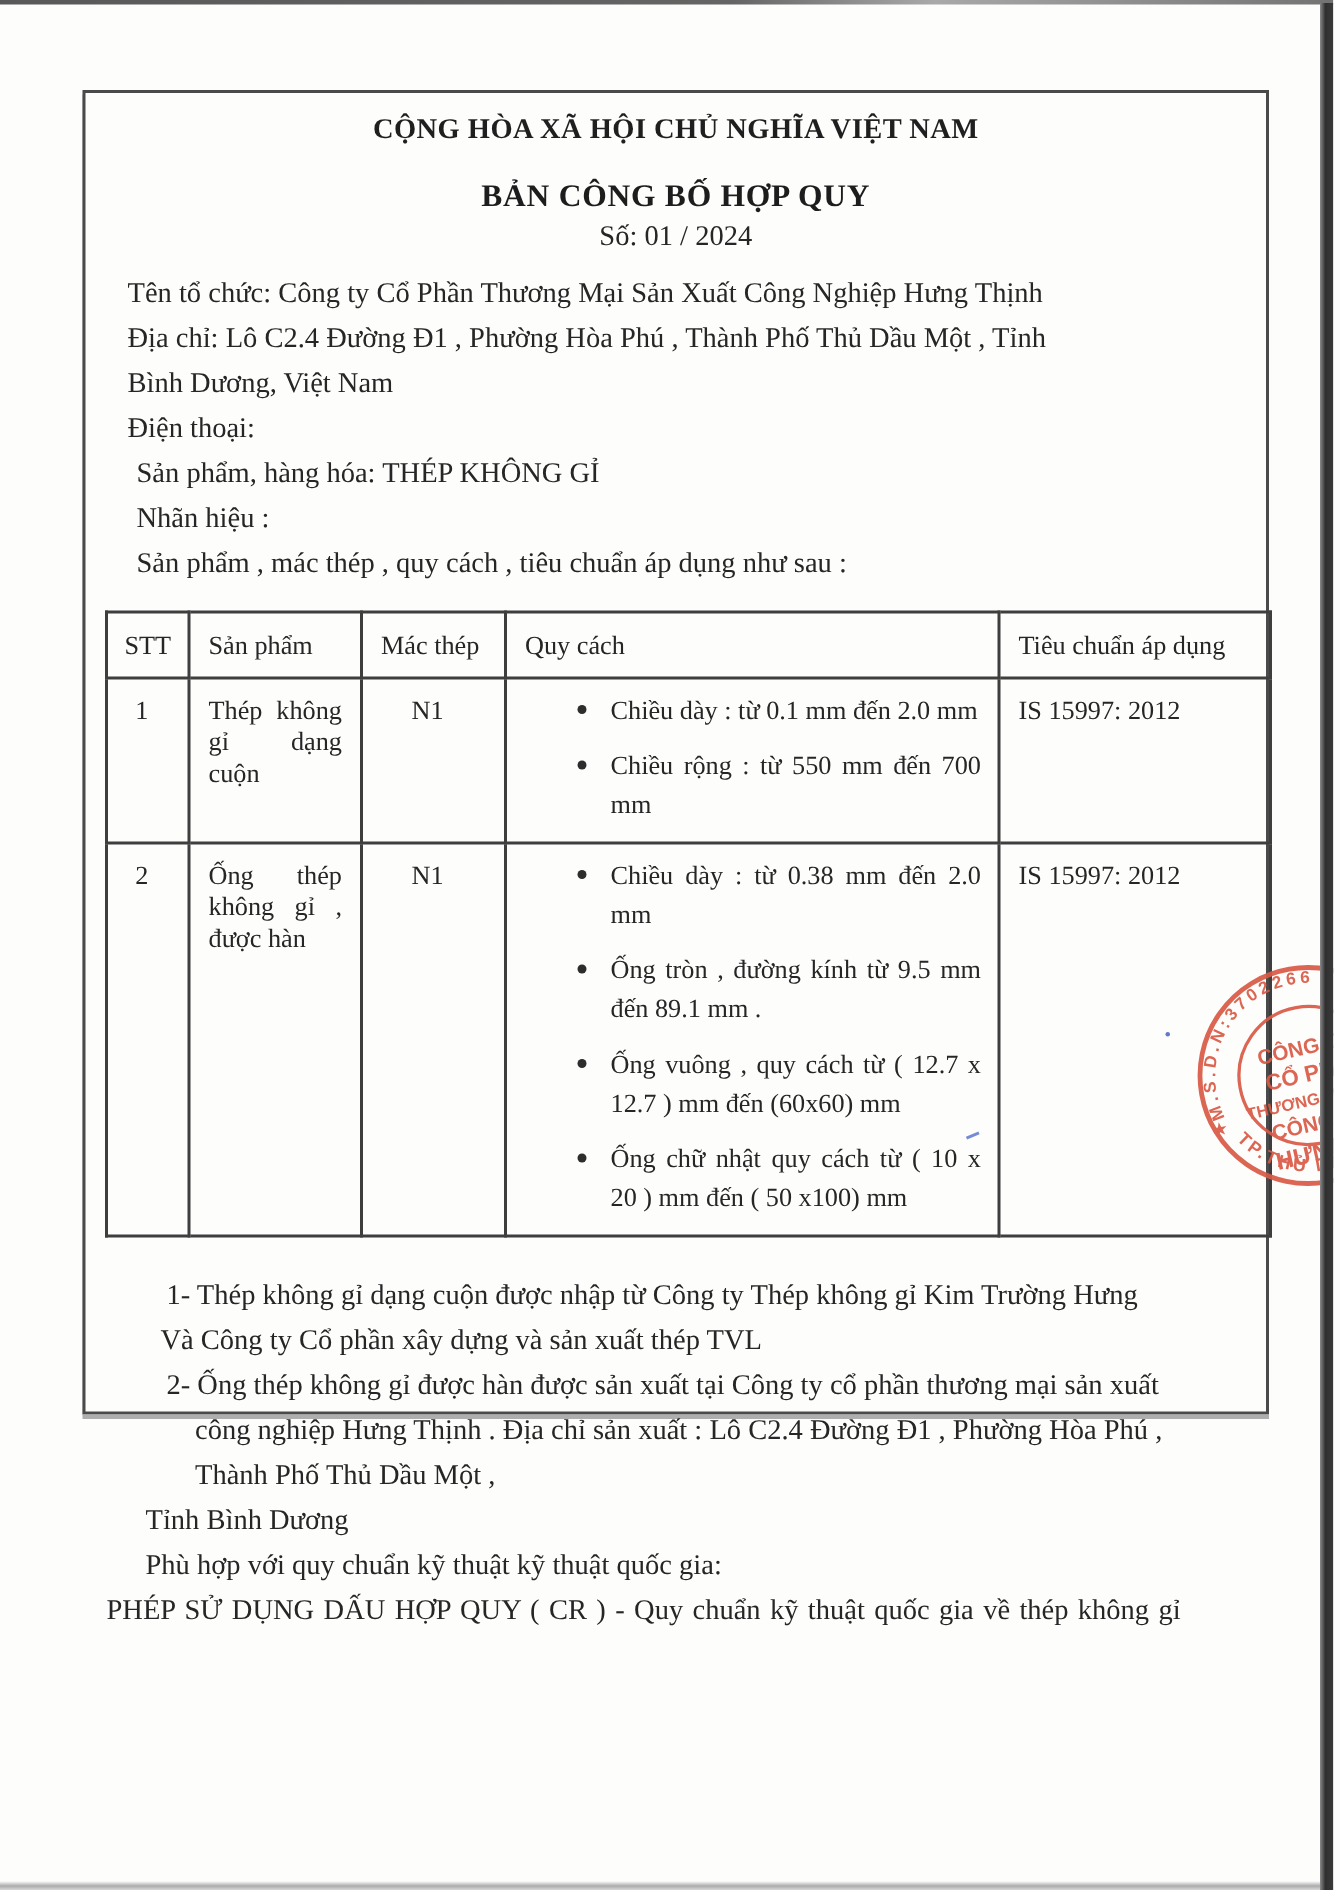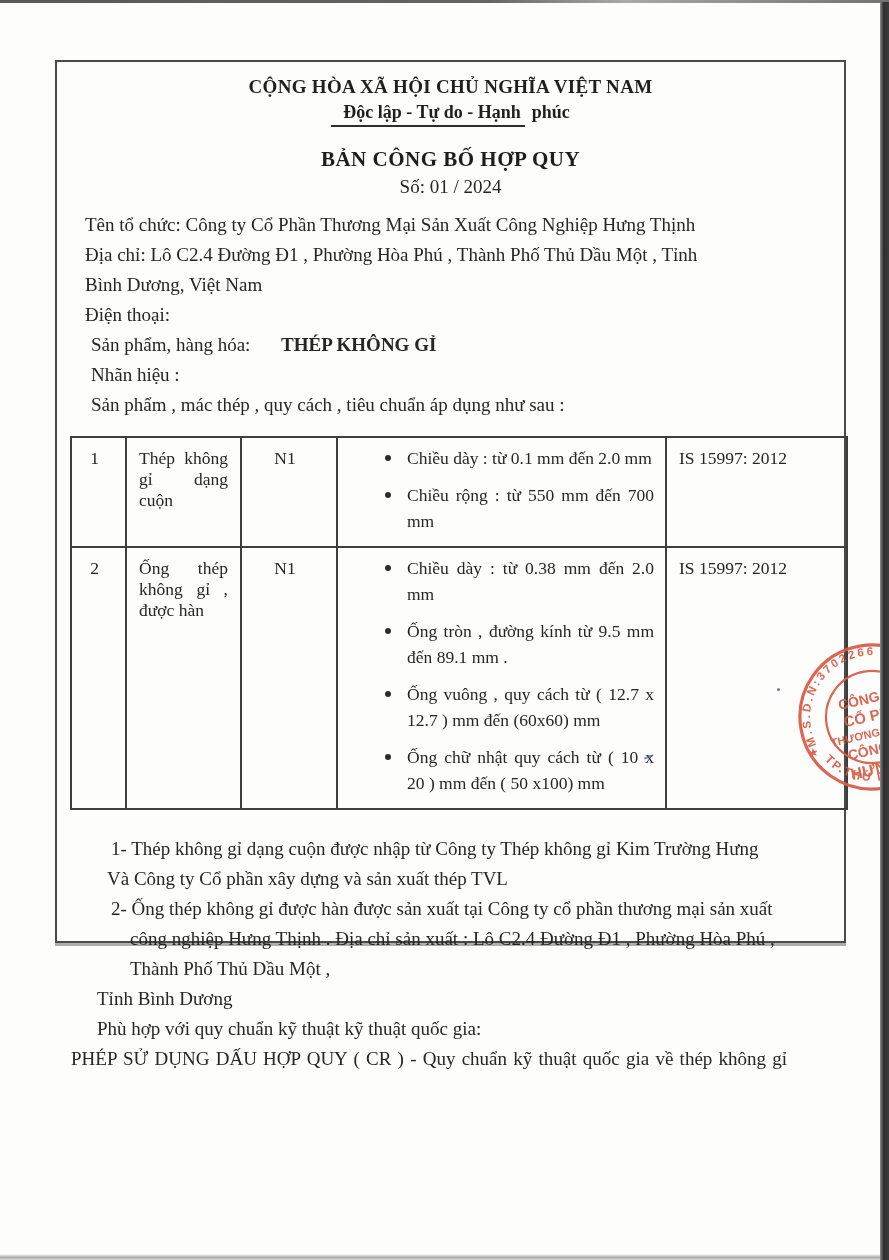--- a/index.html
+++ b/index.html
@@ -24,21 +24,21 @@
   .center{text-align:center;}
   .nat-title{font-size:19px;font-weight:bold;letter-spacing:.3px;color:#1f1f1f;}
   .motto{margin-top:4px;font-size:18px;font-weight:bold;color:#1f1f1f;}
   .motto .underlined{display:inline-block;border-bottom:2.5px solid #2d2d2d;padding:0 4px 2px 12px;}
   .motto .tail{margin-left:7px;}
   .doc-title{margin-top:20px;font-size:21px;font-weight:bold;letter-spacing:.5px;color:#1d1d1d;}
   .doc-number{margin-top:4px;font-size:19px;}
   .info{margin-top:12px;font-size:19px;line-height:30px;}
   .info .ln{padding-left:20px;}
   .info .ln-indent{padding-left:26px;}
-  .bold{font-weight:bold;margin-left:26px;}
+  .bold{font-weight:normal;}
   
   table.spec{border-collapse:collapse;table-layout:fixed;width:776px;margin:16px 0 0 5px;font-size:17.5px;}
   table.spec th,table.spec td{border:2px solid #3e3e3e;vertical-align:top;box-sizing:border-box;}
   table.spec th{font-weight:normal;text-align:left;height:44px;vertical-align:middle;padding:2px 4px 2px 12px;}
   table.spec th.c,table.spec td.c{text-align:center;padding-left:4px;}
   td.pad{padding:10px 12px 8px 12px;}
   td.justify{text-align:justify;}
   ul.spec-list{list-style:none;margin:6px 0 0 0;padding:0;}
   ul.spec-list li{position:relative;padding:0 10px 0 68px;margin-bottom:11px;line-height:26px;text-align:justify;}
   ul.spec-list li::before{content:"";position:absolute;left:46px;top:10px;width:6px;height:6px;border-radius:50%;background:#2d2d2d;}
@@ -67,23 +67,20 @@
 <div id="screen">
 
   <div class="scan-top"></div>
   <div class="scan-right"></div>
   <div class="scan-bottom"></div>
 
   <div class="frame">
 
     <div class="center nat-title">CỘNG HÒA XÃ HỘI CHỦ NGHĨA VIỆT NAM</div>
 
-    <div class="center motto">
-      <span class="underlined">Độc lập - Tự do - Hạnh</span><span class="tail">phúc</span>
-    </div>
 
     <div class="center doc-title">BẢN CÔNG BỐ HỢP QUY</div>
     <div class="center doc-number">Số: 01 / 2024</div>
 
     <div class="info">
       <div class="ln">Tên tổ chức: Công ty Cổ Phần Thương Mại Sản Xuất Công Nghiệp Hưng Thịnh</div>
       <div class="ln">Địa chỉ: Lô C2.4 Đường Đ1 , Phường Hòa Phú , Thành Phố Thủ Dầu Một , Tỉnh</div>
       <div class="ln">Bình Dương, Việt Nam</div>
       <div class="ln">Điện thoại:</div>
       <div class="ln-indent">
@@ -95,20 +92,27 @@
 
     <table class="spec">
       <colgroup>
         <col style="width:55px">
           <col style="width:115px">
           <col style="width:96px">
           <col style="width:329px">
           <col style="width:181px">
       </colgroup>
       <tbody>
+          <tr>
+        <th class="c">STT</th>
+        <th>Sản phẩm</th>
+        <th>Mác thép</th>
+        <th>Quy cách</th>
+        <th>Tiêu chuẩn áp dụng</th>
+      </tr>
       <tr class="r1">
         <td class="c pad">1</td>
         <td class="pad justify">Thép không gỉ dạng cuộn</td>
         <td class="c pad">N1</td>
         <td>
           <ul class="spec-list">
             <li>Chiều dày : từ 0.1 mm đến 2.0 mm</li>
             <li>Chiều rộng : từ 550 mm đến 700 mm</li>
           </ul>
         </td>

